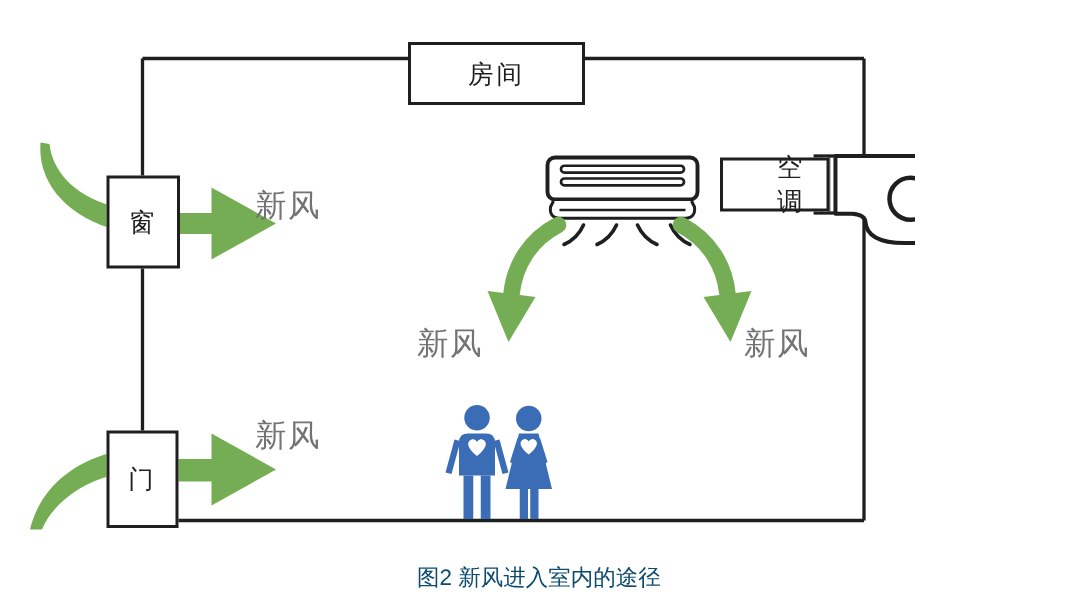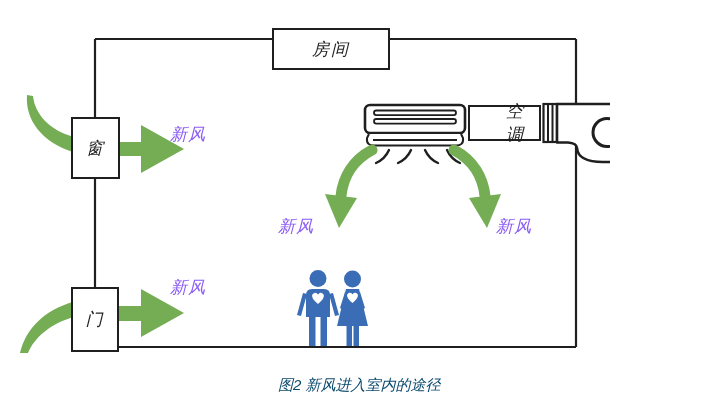--- a/index.html
+++ b/index.html
@@ -1,28 +1,27 @@
 <!DOCTYPE html>
 <html><head>
 <meta charset="utf-8">
 <style>
   html,body{margin:0;padding:0;background:#ffffff;}
   .canvas{
     position:relative;width:610px;height:400px;background:#ffffff;overflow:hidden;
     font-family:"Liberation Sans","DejaVu Sans",sans-serif;
-    font-style:italic;
   }
   .svg-layer{position:absolute;left:0;top:0;width:714px;height:400px;}
   .labelbox{
     position:absolute;box-sizing:border-box;background:#ffffff;border:2px solid #1f1f1f;
     display:flex;align-items:center;justify-content:center;
     font-size:17px;color:#1f1f1f;letter-spacing:2px;z-index:3;
   }
   .freshair{
-    position:absolute;font-size:17px;color:#8b5cf6;z-index:3;letter-spacing:1px;white-space:nowrap;
+    position:absolute;font-size:21px;color:#737373;z-index:3;letter-spacing:1px;white-space:nowrap;
   }
   .caption{
     position:absolute;left:278px;top:376px;font-size:15px;color:#0c4a6e;z-index:3;white-space:nowrap;
   }
 </style>
 </head>
 <body>
 
 <div class="canvas">
 
@@ -110,21 +109,21 @@
   </div>
 
   <div class="labelbox" style="left:71px;top:117px;width:49px;height:62px;">
     <span>窗</span>
   </div>
 
   <div class="labelbox" style="left:71px;top:287px;width:48px;height:65px;">
     <span>门</span>
   </div>
 
-  <div class="labelbox" style="left:468px;top:105px;width:73px;height:36px;padding-left:36px;">
+  <div class="labelbox" style="left:480px;top:105px;width:73px;height:36px;padding-left:36px;">
     <span>空调</span>
   </div>
 
   <div class="freshair" style="left:170px;top:123px;">新风</div>
   <div class="freshair" style="left:170px;top:276px;">新风</div>
   <div class="freshair" style="left:278px;top:215px;">新风</div>
   <div class="freshair" style="left:496px;top:215px;">新风</div>
 
   <div class="caption">图2 新风进入室内的途径</div>
 

